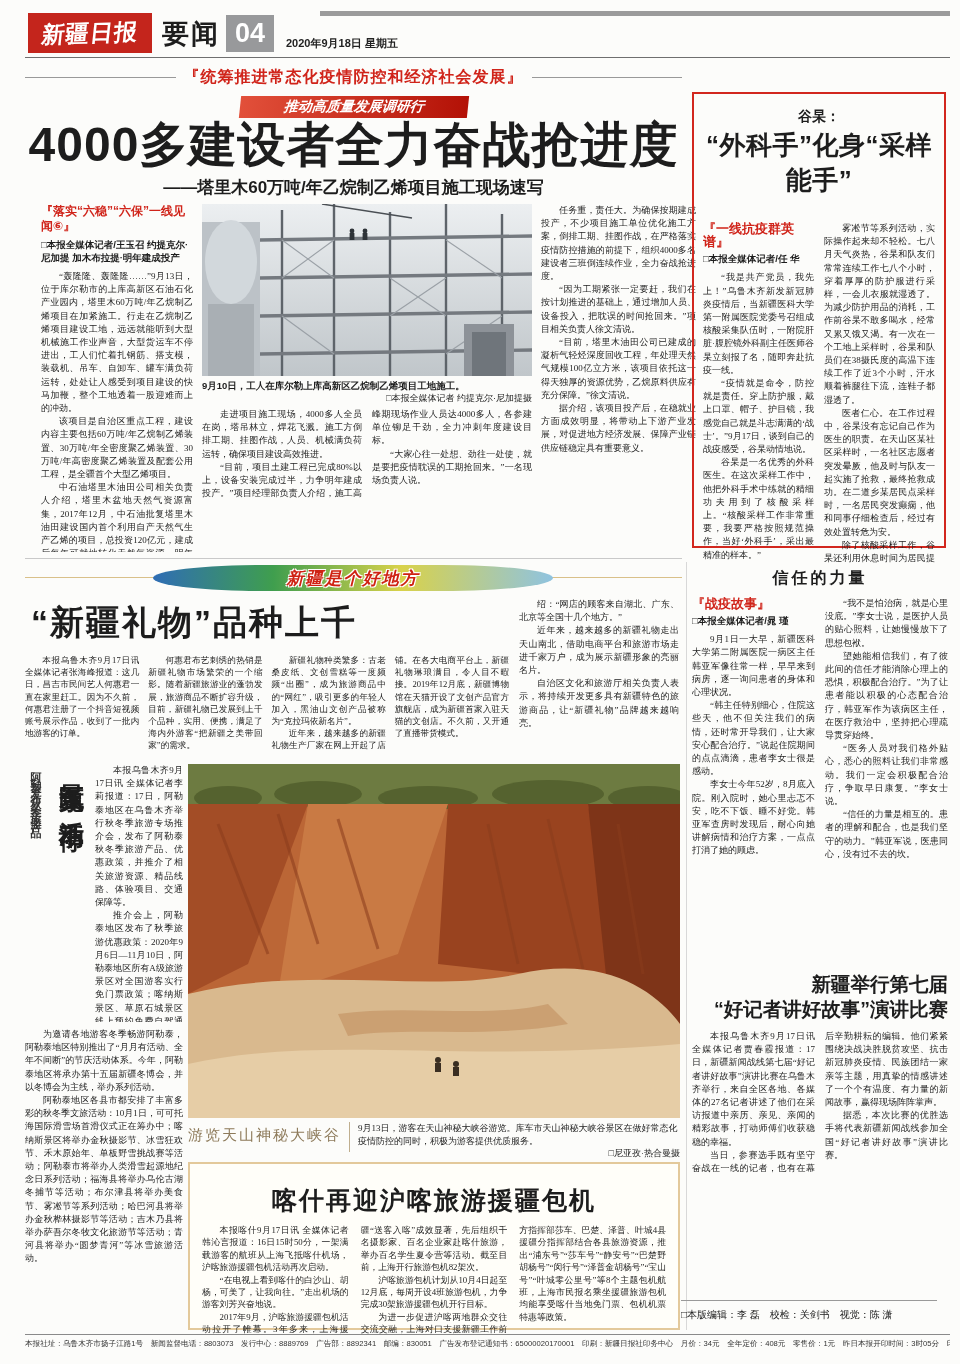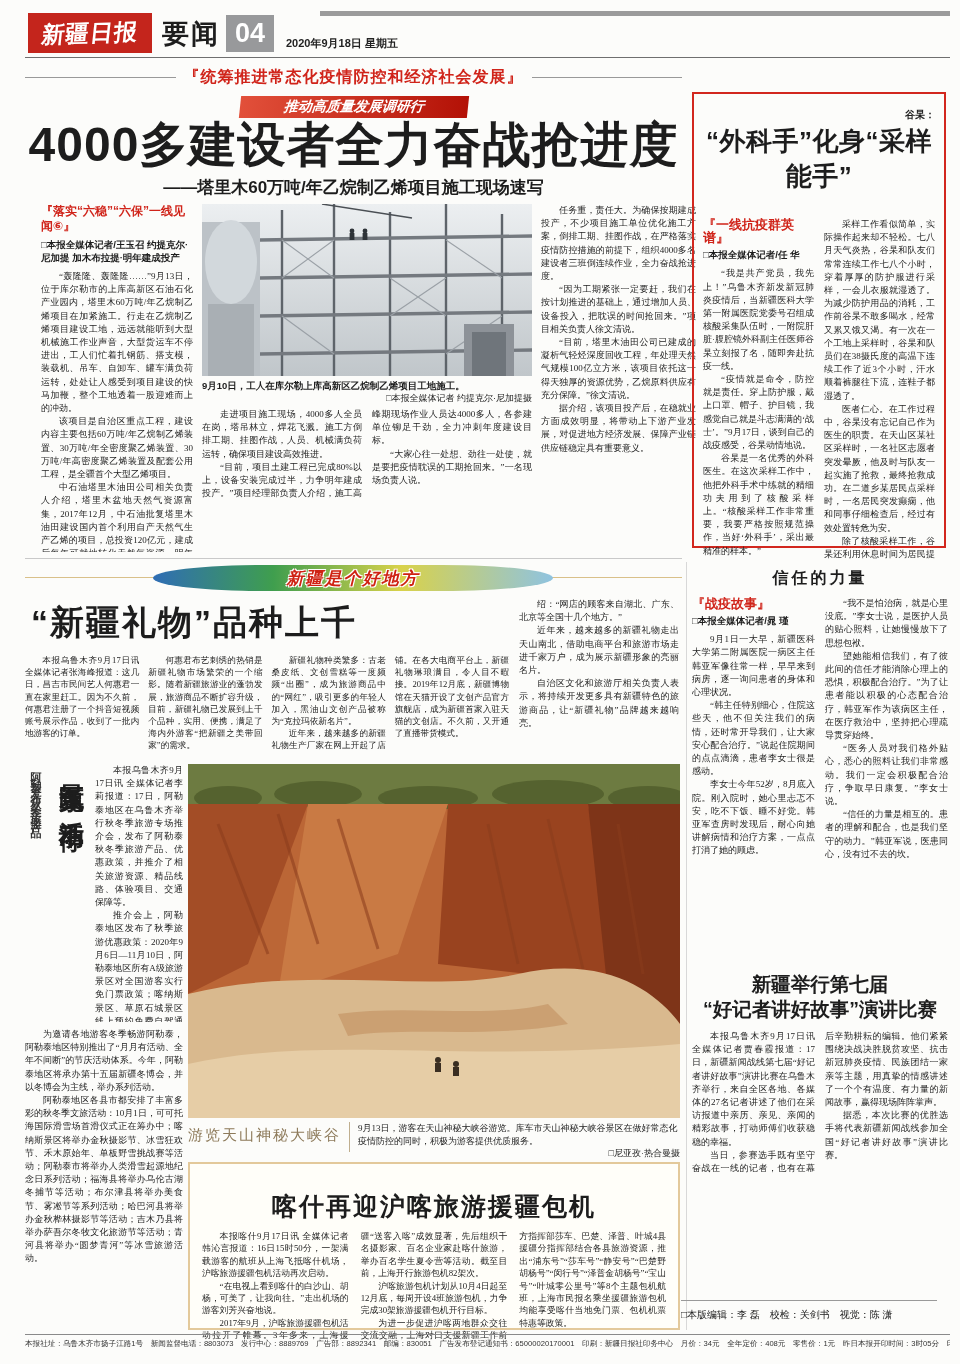--- a/index.html
+++ b/index.html
@@ -46,21 +46,21 @@
   .m-col1{width:152px;height:100%;overflow:hidden;}
   .m-mid{width:330px;height:100%;}
   .m-col4{width:155px;height:100%;overflow:hidden;}
   .m-kicker{font-size:12px;line-height:15px;margin-bottom:3px;}
   .photo-frame{width:330px;height:172px;overflow:hidden;background:#cfd4d8;}
   .photo-cap{font-size:9.5px;font-weight:bold;line-height:13px;margin-top:3px;font-family:"Liberation Sans","DejaVu Sans",sans-serif;}
   .photo-credit{font-size:9px;text-align:right;line-height:12px;font-family:"Liberation Sans","DejaVu Sans",sans-serif;}
   .mid-text{height:128px;margin-top:4px;}
   
   .hero{left:692px;top:92px;width:254px;height:456px;border:2.5px solid #d2271e;box-sizing:border-box;padding:6px 9px;}
-  .hero-kicker{text-align:right;font-size:10px;font-weight:bold;margin-top:8px;font-family:"Liberation Sans","DejaVu Sans",sans-serif;}
+  .hero-kicker{text-align:center;font-size:14px;font-weight:bold;margin-top:8px;font-family:"Liberation Sans","DejaVu Sans",sans-serif;}
   .hero-h{text-align:center;font-size:26px;font-weight:900;letter-spacing:.5px;margin:2px 0 8px 0;
           font-family:"Liberation Sans","DejaVu Sans",sans-serif;}
   .hero-cols{height:352px;margin-top:24px;}
   .series-lg{font-size:13px;margin-bottom:4px;}
   
   .h-div{left:25px;top:558px;width:657px;height:1px;background:#c9c9c9;}
   .v-div{left:686px;top:562px;width:1px;height:768px;background:#d8d8d8;}
   
   .gift{left:25px;top:564px;width:657px;height:194px;}
   .gift-bannerline{position:absolute;left:0;top:13px;width:100%;height:1px;background:#d9c089;}
@@ -84,31 +84,31 @@
   .altay-bottom{margin-top:6px;height:296px;overflow:hidden;}
   
   .canyon{left:188px;top:764px;width:492px;height:354px;overflow:hidden;background:#b7693a;}
   .canyon-cap{left:188px;top:1122px;width:492px;height:36px;display:flex;align-items:flex-start;gap:8px;}
   .canyon-label{font-size:15px;color:#8d7a5a;letter-spacing:2px;white-space:nowrap;padding-top:4px;}
   .canyon-sep{width:1px;height:30px;background:#bfae8e;}
   .canyon-txt{flex:1;font-size:9px;line-height:12.5px;}
   .canyon-credit{text-align:right;font-size:9px;}
   
   .kashgar{left:188px;top:1162px;width:492px;height:168px;border:2px solid #e3c99b;background:#fffef9;
-           box-sizing:border-box;padding:24px 12px;}
+           box-sizing:border-box;padding:18px 12px;}
   .kashgar-h{text-align:center;font-size:25px;font-weight:900;letter-spacing:2px;margin:2px 0 7px 0;
              font-family:"Liberation Sans","DejaVu Sans",sans-serif;}
   .kashgar-cols{height:112px;font-size:8.8px;line-height:12.4px;}
   
   .trust{left:692px;top:564px;width:256px;height:400px;}
   .trust-h{text-align:center;font-size:16px;font-weight:900;letter-spacing:3px;margin:4px 0 8px 0;
            font-family:"Liberation Sans","DejaVu Sans",sans-serif;}
   .trust-cols{height:352px;}
   .speech{left:692px;top:972px;width:256px;height:320px;}
-  .speech-h{text-align:center;font-size:19.5px;font-weight:900;line-height:25px;margin-bottom:8px;
+  .speech-h{text-align:right;font-size:19.5px;font-weight:900;line-height:25px;margin-bottom:8px;
             font-family:"Liberation Sans","DejaVu Sans",sans-serif;}
   .speech-cols{height:238px;}
   .editors{left:681px;top:1300px;width:256px;border-top:1px solid #999;padding-top:7px;
            font-size:10px;font-family:"Liberation Sans","DejaVu Sans",sans-serif;color:#222;}
   
   .footer-rule{left:25px;top:1334px;width:925px;height:1px;background:#8a8a8a;}
   .footer-txt{left:25px;top:1339px;width:925px;font-size:7.6px;color:#333;white-space:nowrap;overflow:hidden;
               font-family:"Liberation Sans","DejaVu Sans",sans-serif;}
 </style>
 </head>
@@ -213,21 +213,21 @@
   <div class="abs hero">
     <div class="hero-kicker">谷杲：</div>
     <div class="hero-h">“外科手”化身“采样能手”</div>
     <div class="hero-cols cols2 body-txt">
       <div class="red-label bracket series-lg">一线抗疫群英谱</div>
       <div class="byline">□本报全媒体记者/任 华</div>
       <div>
           <p>“我是共产党员，我先上！”乌鲁木齐新发新冠肺炎疫情后，当新疆医科大学第一附属医院党委号召组成核酸采集队伍时，一附院肝脏·腹腔镜外科副主任医师谷杲立刻报了名，随即奔赴抗疫一线。</p>
           <p>“疫情就是命令，防控就是责任。穿上防护服，戴上口罩、帽子、护目镜，我感觉自己就是斗志满满的‘战士’。”9月17日，谈到自己的战疫感受，谷杲动情地说。</p>
           <p>谷杲是一名优秀的外科医生。在这次采样工作中，他把外科手术中练就的精细功夫用到了核酸采样上。“核酸采样工作非常重要，我要严格按照规范操作，当好‘外科手’，采出最精准的样本。”</p>
-          <p>采样工作看似简单，实际操作起来却不轻松。七八月天气炎热，谷杲和队友们常常连续工作七八个小时，穿着厚厚的防护服进行采样，一会儿衣服就湿透了。为减少防护用品的消耗，工作前谷杲不敢多喝水，经常又累又饿又渴。有一次在一个工地上采样时，谷杲和队员们在38摄氏度的高温下连续工作了近3个小时，汗水顺着裤腿往下流，连鞋子都湿透了。</p>
+          <p>雾凇节等系列活动，实际操作起来却不轻松。七八月天气炎热，谷杲和队友们常常连续工作七八个小时，穿着厚厚的防护服进行采样，一会儿衣服就湿透了。为减少防护用品的消耗，工作前谷杲不敢多喝水，经常又累又饿又渴。有一次在一个工地上采样时，谷杲和队员们在38摄氏度的高温下连续工作了近3个小时，汗水顺着裤腿往下流，连鞋子都湿透了。</p>
           <p>医者仁心。在工作过程中，谷杲没有忘记自己作为医生的职责。在天山区某社区采样时，一名社区志愿者突发晕厥，他及时与队友一起实施了抢救，最终抢救成功。在二道乡某居民点采样时，一名居民突发癫痫，他和同事仔细检查后，经过有效处置转危为安。</p>
           <p>除了核酸采样工作，谷杲还利用休息时间为居民提供健康咨询。“能为大家多做一点事情，再苦再累都值得。”谷杲说，期待疫散花开，早日回到心爱的手术台前。</p>
         </div>
     </div>
   </div>
 
   <div class="abs h-div"></div>
   <div class="abs v-div"></div>
 
   <div class="abs gift">

